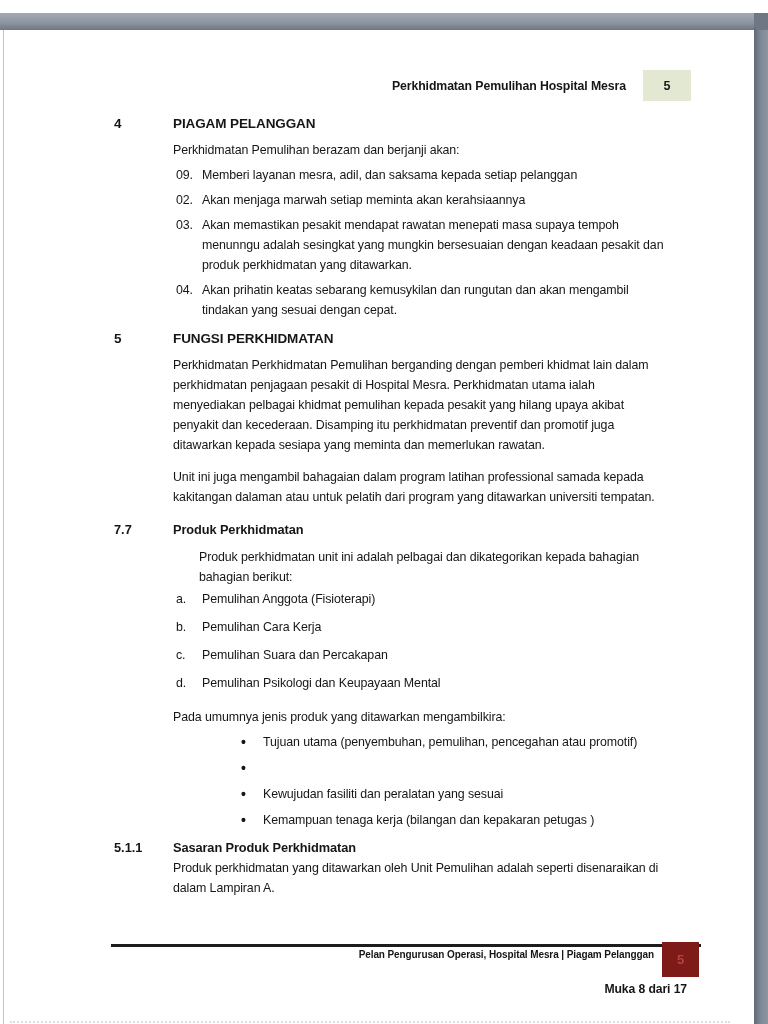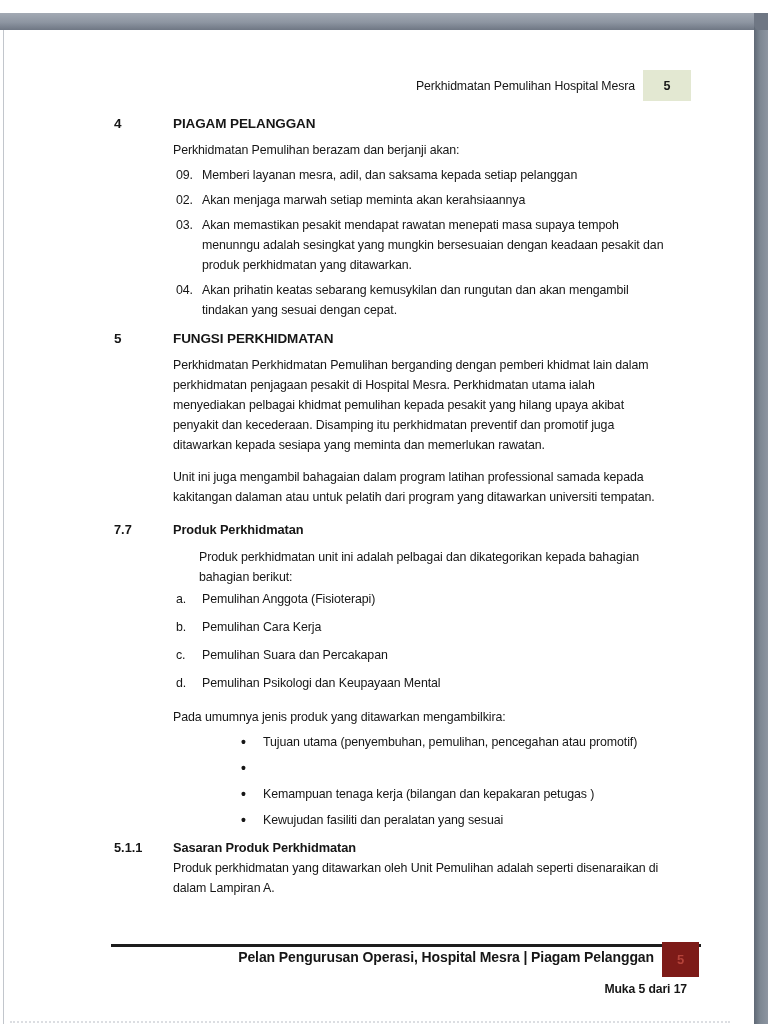--- a/index.html
+++ b/index.html
@@ -36,22 +36,22 @@
     position:absolute;left:0;top:0;width:100%;
     padding:40px 86px 0 110px;box-sizing:border-box;
   }
   
   .doc-header{
     display:flex;justify-content:flex-end;align-items:center;
     margin:0 -24px 14px 0; 
     height:31px;
   }
   .doc-header .htext{
-    font-size:12.3px;font-weight:400;letter-spacing:-0.1px;
-    margin-right:8px;white-space:nowrap;padding-left:48px;
+    font-size:12.3px;font-weight:700;letter-spacing:-0.1px;
+    margin-right:17px;white-space:nowrap;padding-left:48px;
   }
   .page-badge{
     width:48px;height:31px;background:var(--badge_green_bg,#e3e8d2);
     display:flex;align-items:center;justify-content:center;
     font-size:12.5px;font-weight:700;color:#1a1a1a;
   }
   
   .sec-head{display:flex;margin-top:10px;line-height:18px;}
   .sec-head .num{width:59px;flex:none;font-weight:700;font-size:13.5px;}
   .sec-head .ttl{font-weight:700;font-size:13.5px;letter-spacing:-0.1px;}
@@ -78,21 +78,21 @@
   
   .footer-rule{
     position:absolute;left:107px;top:914px;width:590px;height:3px;
     background:#1c1c1c;
   }
   .footer-row{
     position:absolute;top:912px;right:54px;
     display:flex;align-items:flex-start;
   }
   .footer-row .ftext{
-    font-size:14px;font-weight:700;letter-spacing:-0.1px;
+    font-size:10px;font-weight:700;letter-spacing:-0.1px;
     margin:7px 8px 16px 0;white-space:nowrap;
   }
   .footer-badge{
     width:37px;height:35px;background:var(--badge_red_bg,#7d1b18);
     display:flex;align-items:center;justify-content:center;
     font-size:13px;font-weight:700;color:var(--badge_red_fg,#b5433a);
   }
   .footer-pageinfo{
     position:absolute;top:952px;right:66px;
     font-size:12.2px;font-weight:700;letter-spacing:-0.1px;
@@ -176,40 +176,40 @@
       <div class="blist">
         <div class="bitem">
           <span class="dot"></span>
           <span class="t">Tujuan utama (penyembuhan, pemulihan, pencegahan atau promotif)</span>
         </div>
         <div class="bitem">
           <span class="dot"></span>
         </div>
         <div class="bitem">
           <span class="dot"></span>
+          <span class="t">Kewujudan fasiliti dan peralatan yang sesuai</span>
+        </div>
+        <div class="bitem">
+          <span class="dot"></span>
           <span class="t">Kemampuan tenaga kerja (bilangan dan kepakaran petugas )</span>
-        </div>
-        <div class="bitem">
-          <span class="dot"></span>
-          <span class="t">Kewujudan fasiliti dan peralatan yang sesuai</span>
         </div>
       </div>
     </div>
 
     <div class="sec-head sub" style="margin-top:8px">
       <span class="num">5.1.1</span>
       <span class="ttl">Sasaran Produk Perkhidmatan</span>
     </div>
     <div class="col">
       <div class="para mt0">Produk perkhidmatan yang ditawarkan oleh Unit Pemulihan adalah seperti disenaraikan di dalam Lampiran A.</div>
     </div>
 
   </div>
 
   <div class="footer-rule"></div>
   <div class="footer-row">
     <span class="ftext">Pelan Pengurusan Operasi, Hospital Mesra | Piagam Pelanggan</span>
     <span class="footer-badge">5</span>
   </div>
-  <div class="footer-pageinfo">Muka 5 dari 17</div>
+  <div class="footer-pageinfo">Muka 8 dari 17</div>
 
   <div class="page-bottom-dots"></div>
 </div>
 
 </body></html>

